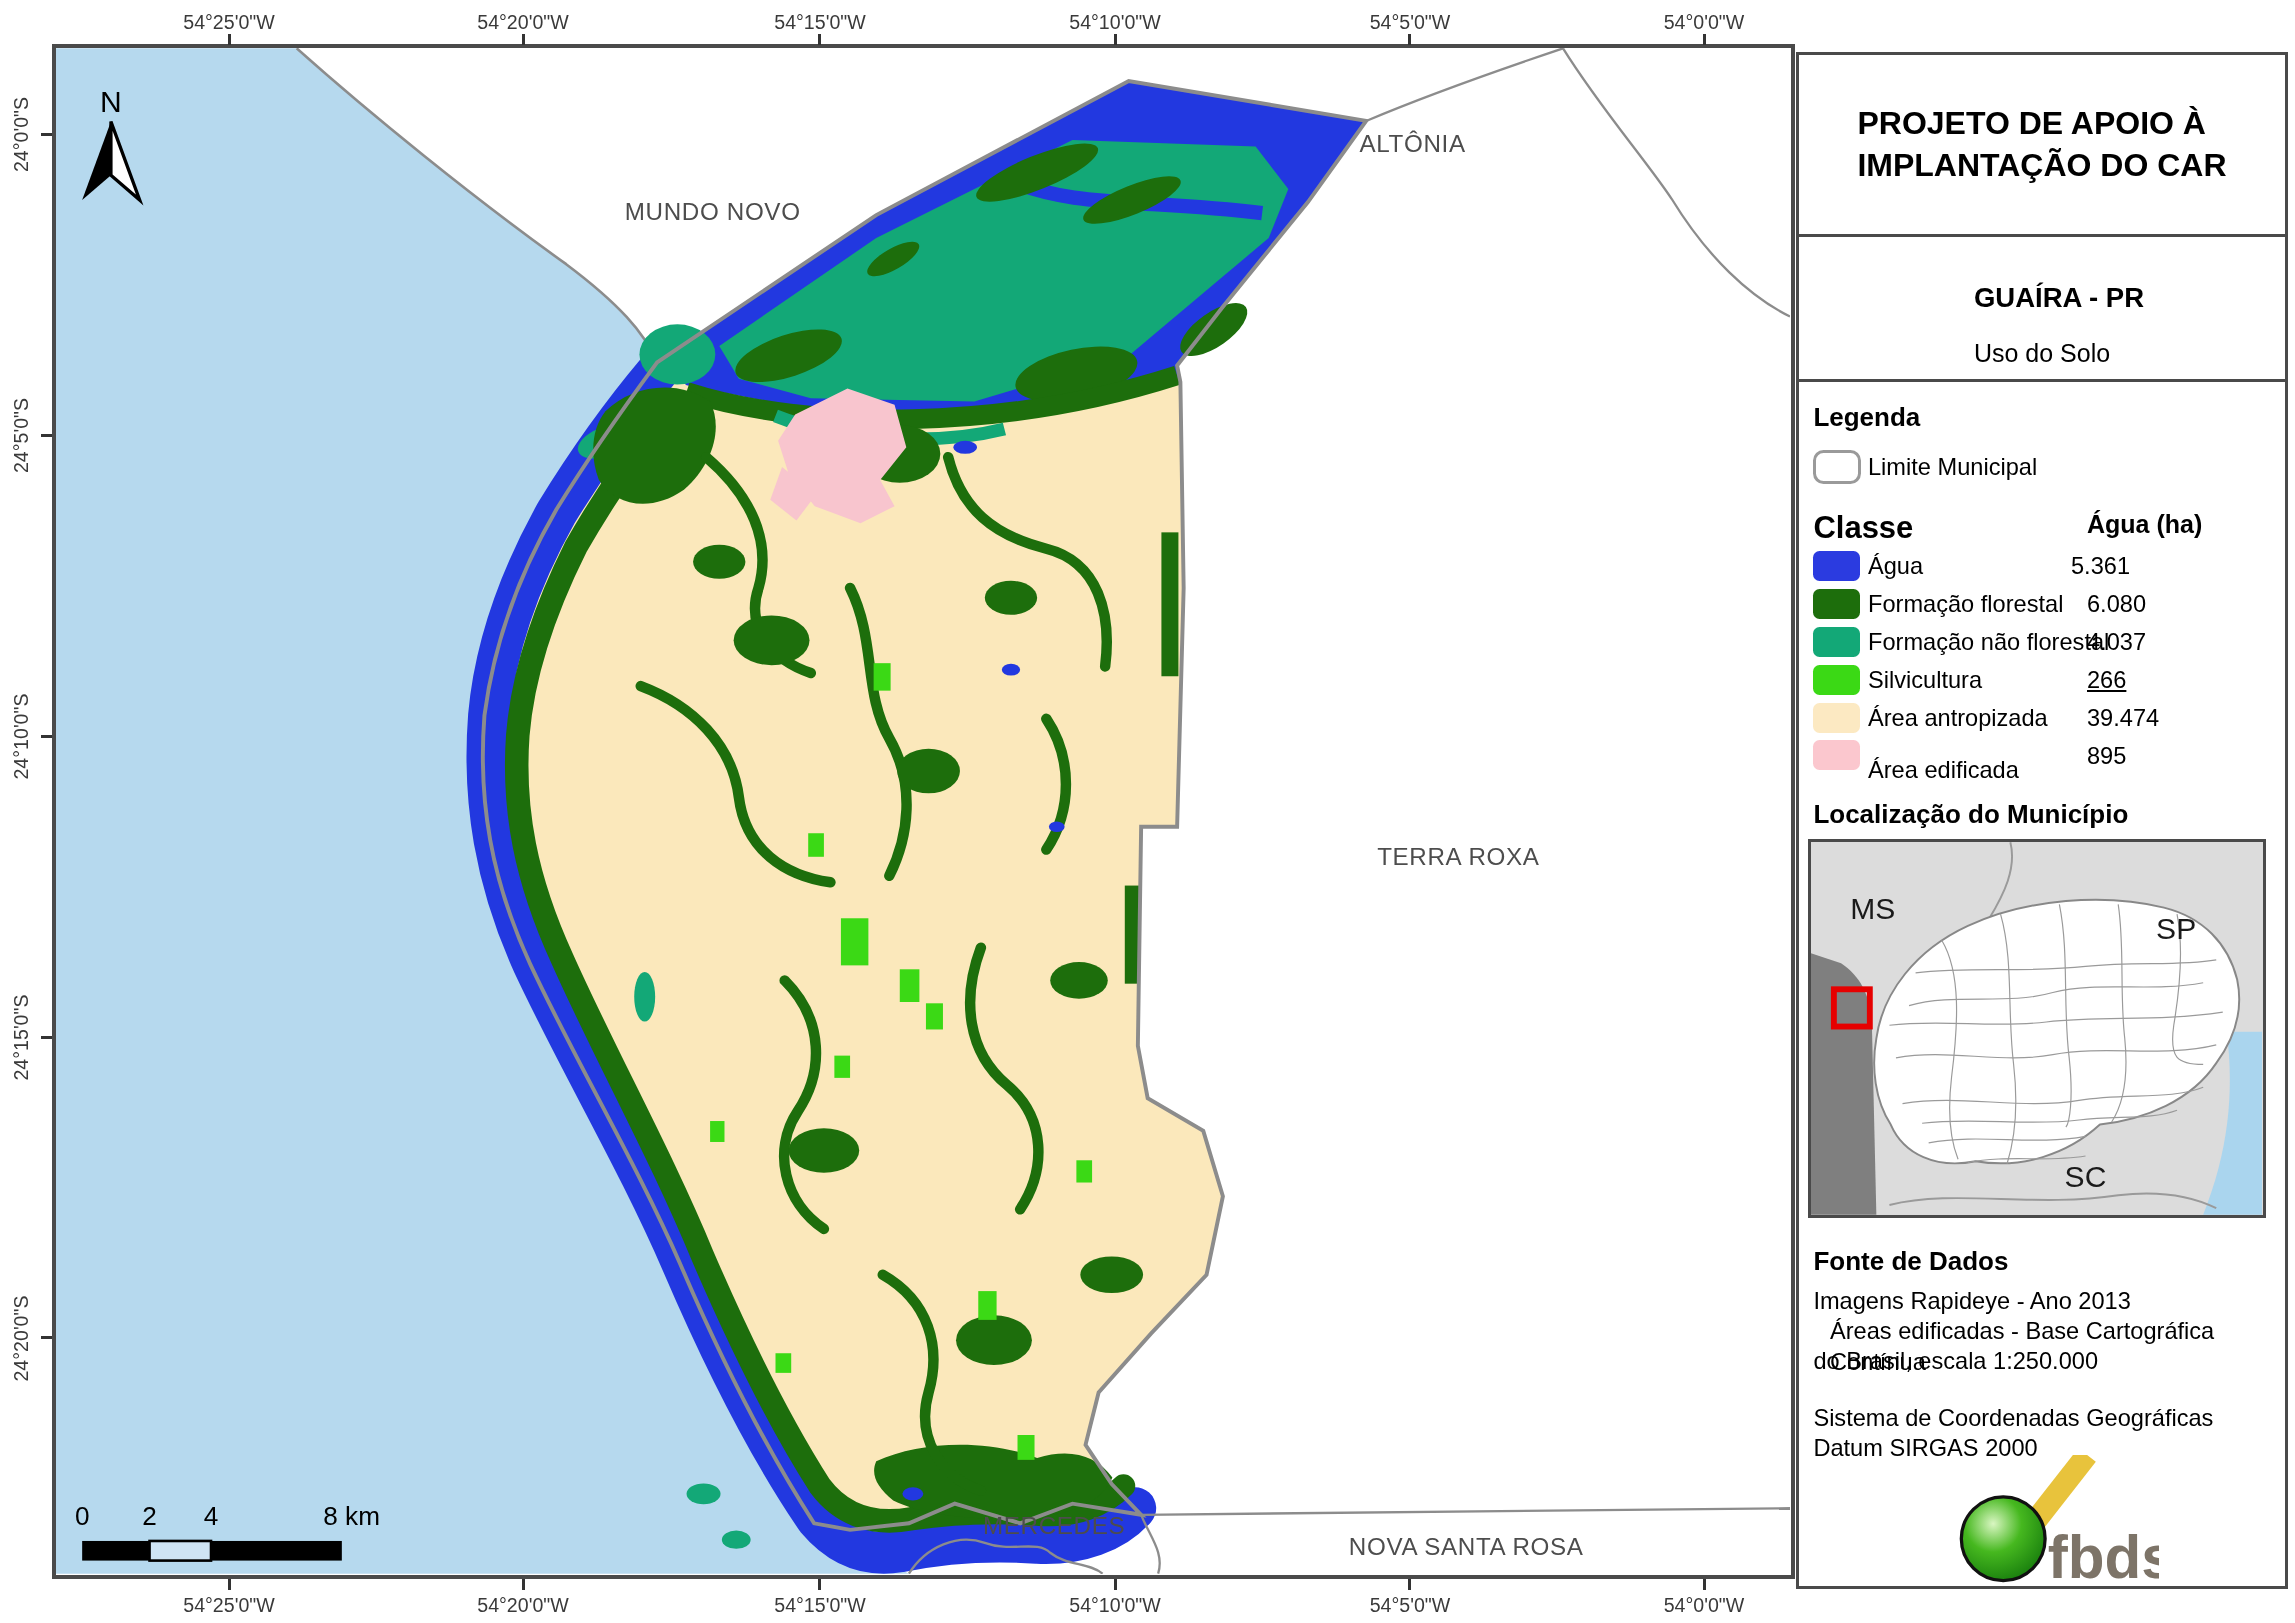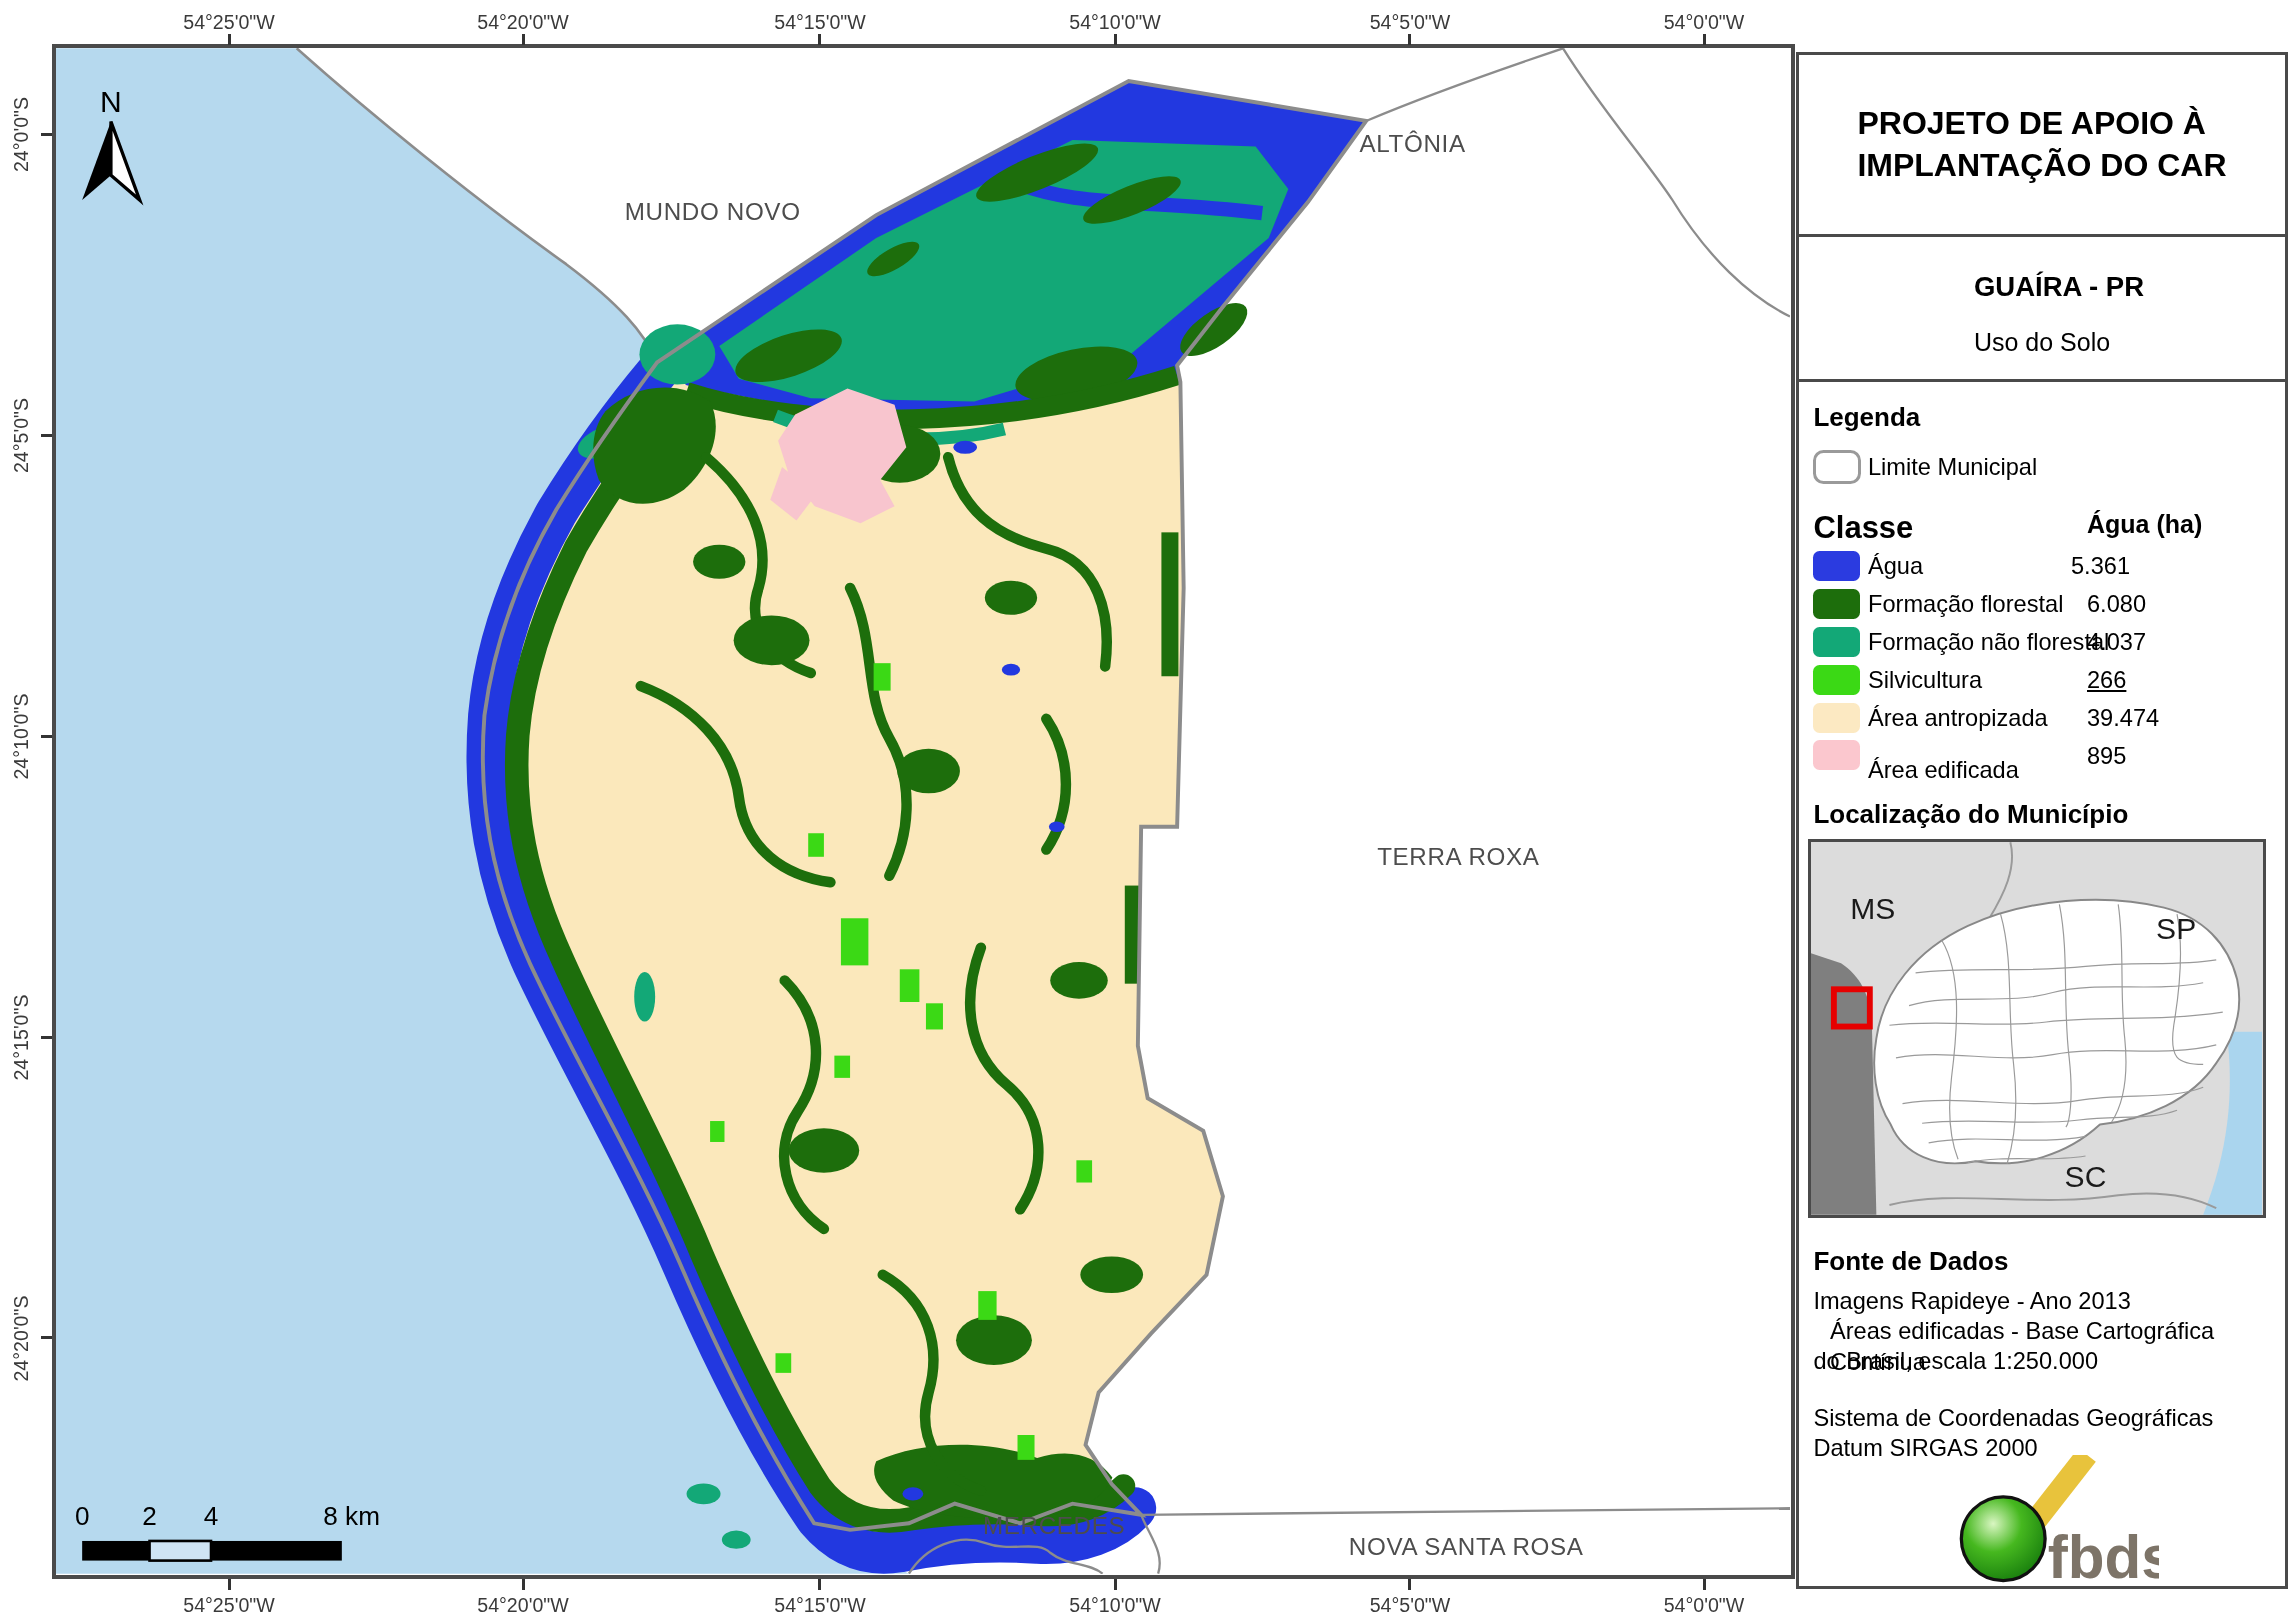--- a/index.html
+++ b/index.html
@@ -23,21 +23,21 @@
 
   .coord{position:absolute;width:144px;text-align:center;font-size:19.6px;color:#3a3a3a;}
   .coord.rot{width:124px;transform:rotate(-90deg);}
 
   
   .pbox{position:absolute;left:1796px;width:492px;border:3.9px solid var(--frame);
     box-sizing:border-box;background:#fff;}
   #panel-title-box{top:52px;height:186px;display:flex;align-items:center;justify-content:center;}
   #panel-title{font-size:32px;font-weight:bold;line-height:1.3;color:#000;}
   #panel-sub-box{top:234px;height:149px;text-align:center;}
-  #panel-subtitle{font-size:27.5px;font-weight:bold;margin-top:34px;padding-left:34px;}
+  #panel-subtitle{font-size:27.5px;font-weight:bold;margin-top:45px;padding-left:34px;}
   #panel-theme{font-size:25px;margin-top:25px;}
   #panel-main-box{top:379px;height:1210px;}
 
   .p-abs{position:absolute;}
   .heading{font-size:26px;font-weight:bold;color:#000;}
   .leg-label{font-size:23.6px;color:#000;}
   .leg-value{font-size:23.6px;color:#000;}
   .swatch{position:absolute;width:47px;height:30px;border-radius:6.5px;}
   .limite-swatch{position:absolute;width:48px;height:34px;border-radius:10.5px;border:3.9px solid #9a9a9a;background:#fff;box-sizing:border-box;}
 

